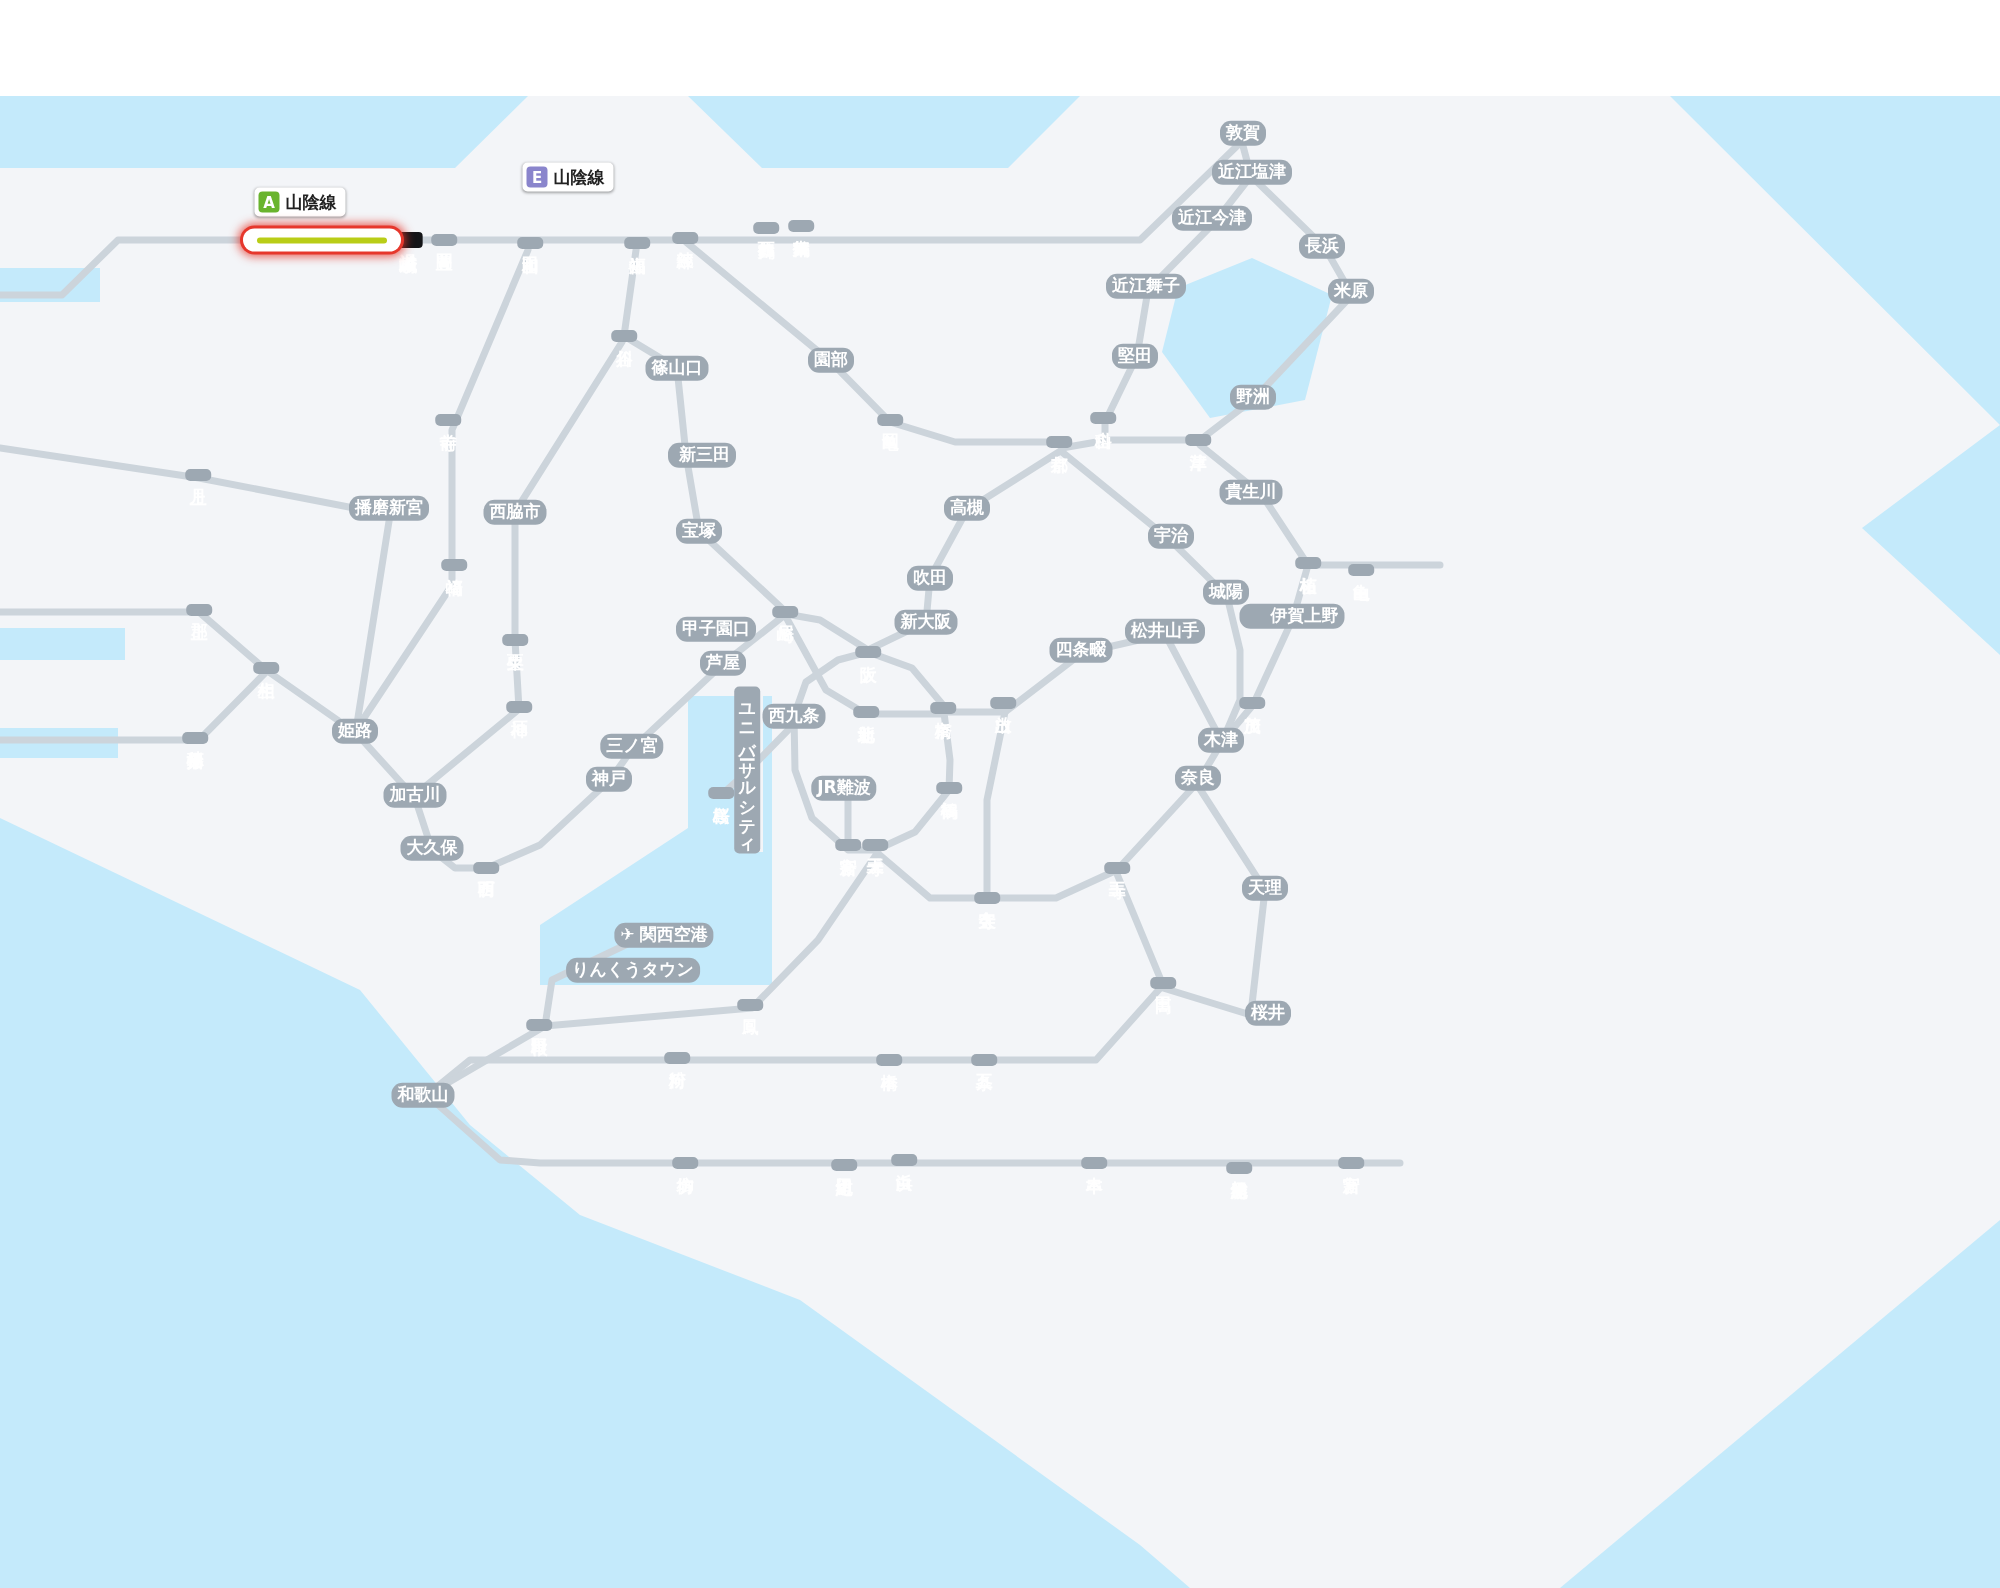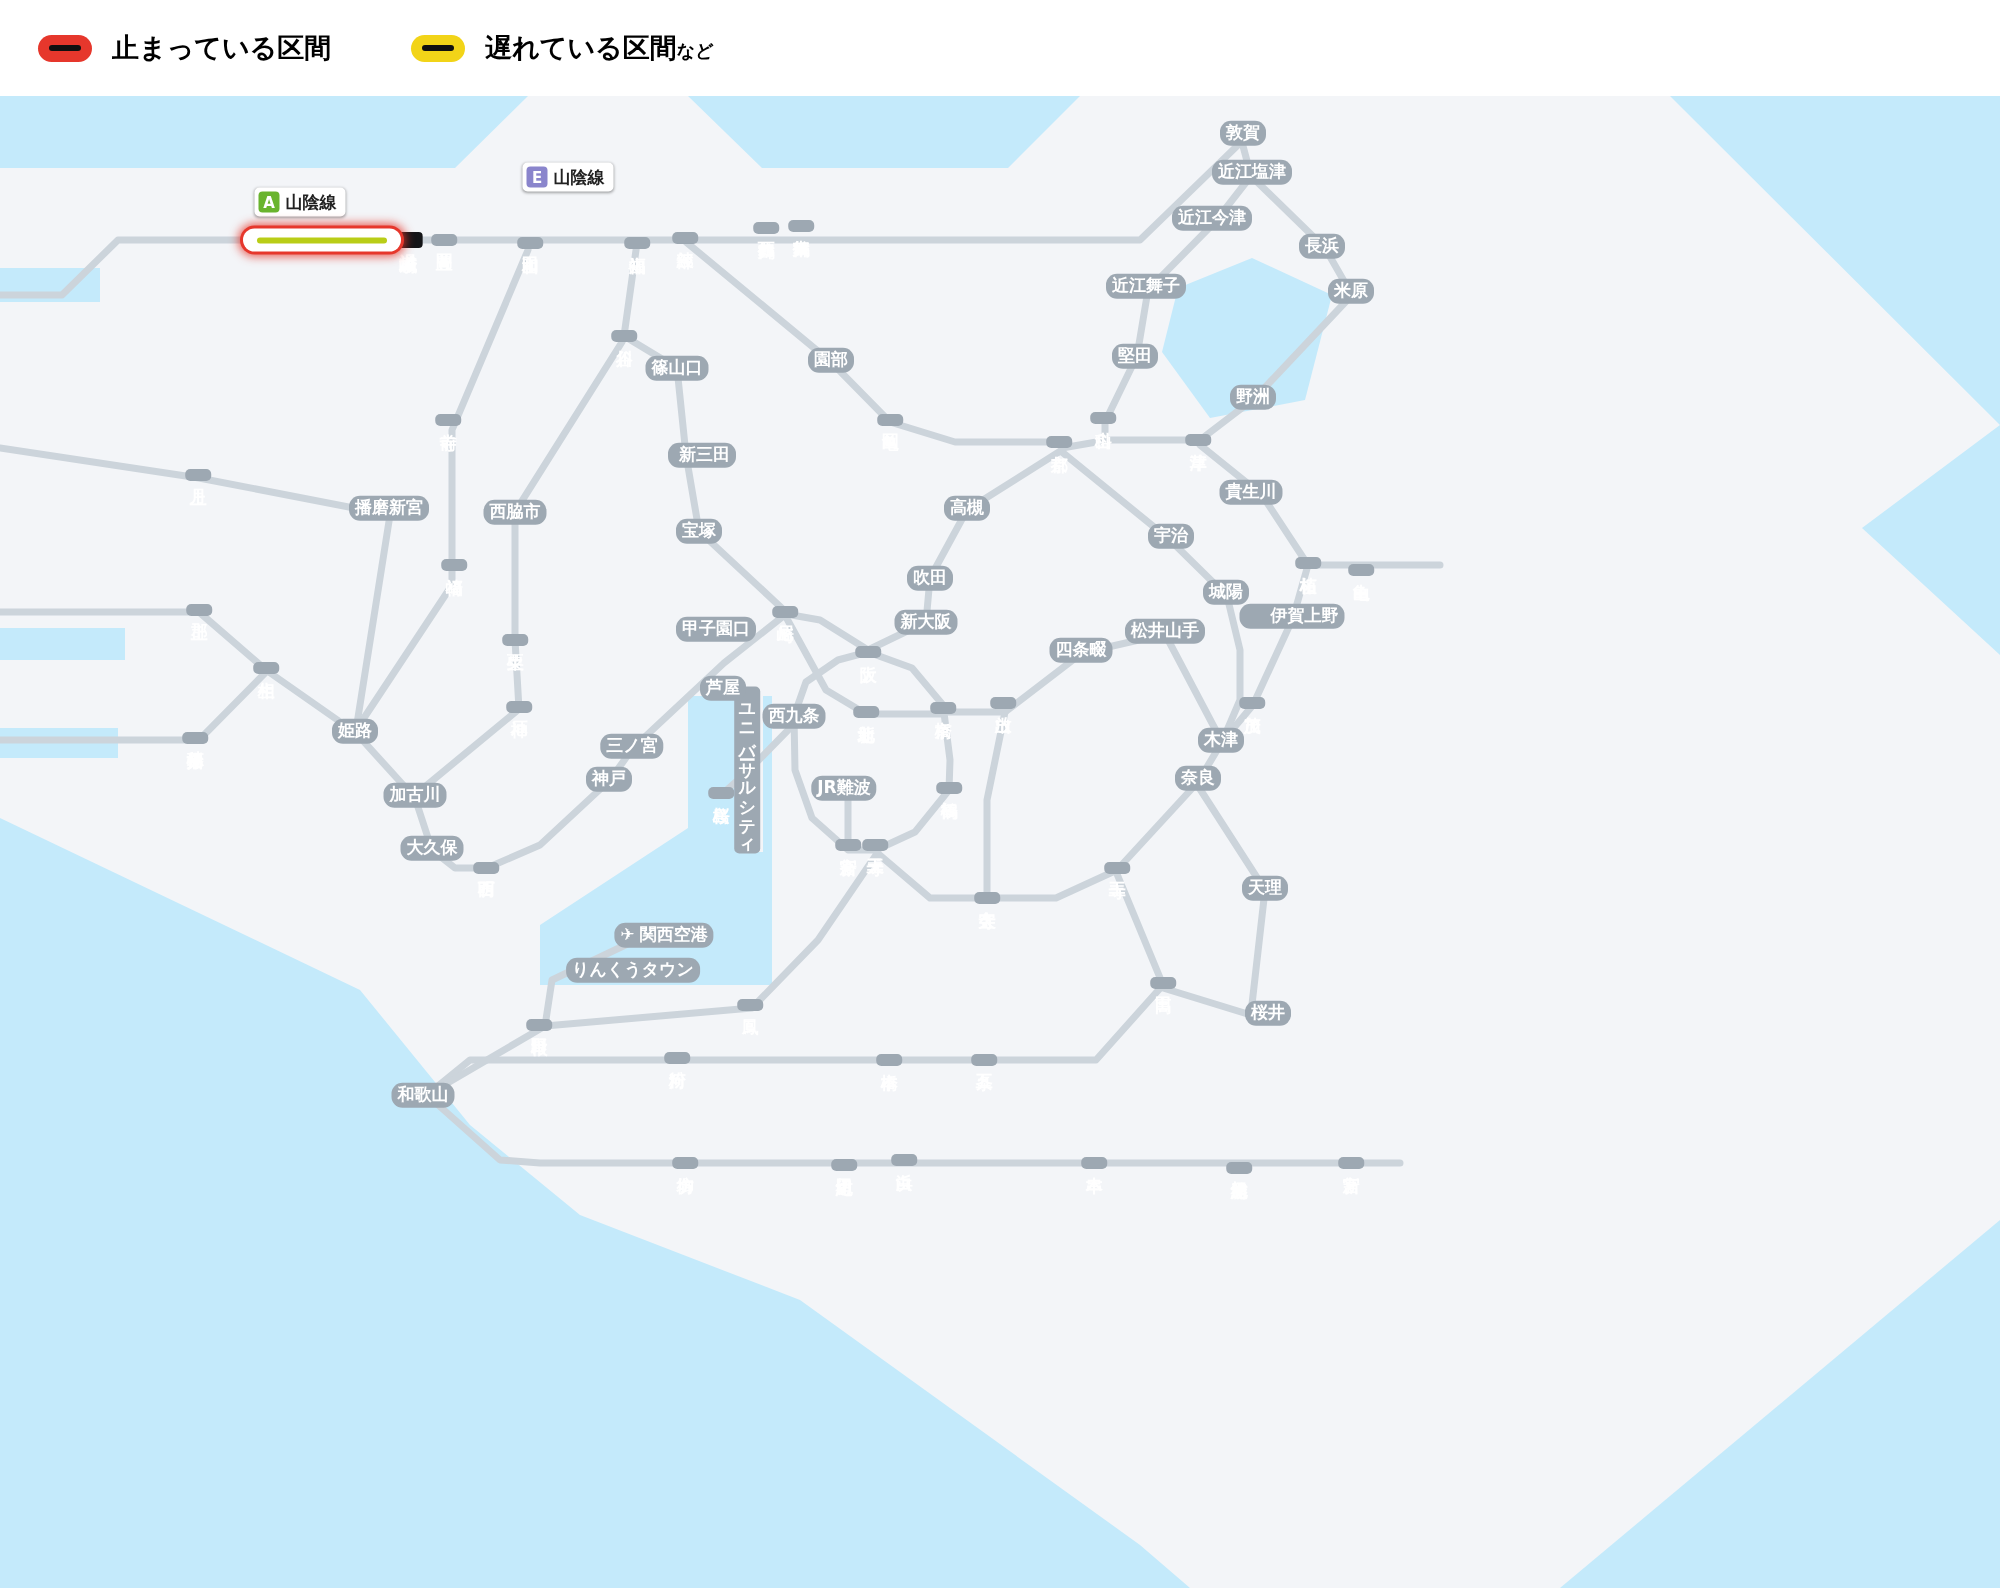--- a/index.html
+++ b/index.html
@@ -44,34 +44,20 @@
     position:absolute;transform:translate(-50%,-50%);background:#fff;border-radius:12px;
     z-index:4;display:flex;align-items:center;justify-content:center;
   }
   .seg .inner{height:6px;border-radius:3px;width:82%;}
 </style>
 </head>
 <body>
 
 <div class="canvas">
 
-  <div class="legend">
-    <div class="leg-item">
-      <span class="leg-pill" id="leg-stop" style="background: rgb(230, 55, 44);">
-          <span class="bar"></span>
-        </span>
-      <span class="leg-text">止まっている区間</span>
-    </div>
-    <div class="leg-item">
-      <span class="leg-pill" id="leg-delay" style="background: rgb(242, 212, 24);">
-          <span class="bar"></span>
-        </span>
-      <span class="leg-text"><span>遅れている区間</span><span class="leg-suffix">など</span></span>
-    </div>
-  </div>
 
   <svg id="map-svg" width="2000" height="1588" viewBox="0 0 2000 1588">
       <rect x="0" y="96" width="2000" height="1492" fill="#c4eafb"></rect>
       <polygon points="0,168 455,168 528,96 688,96 762,168 1008,168 1080,96 1670,96 2000,425 1862,528 2000,655 2000,1588 1190,1588 1140,1545 800,1300 580,1215 470,1125 360,990 0,818" fill="#f3f5f8"></polygon>
       <polygon points="1178,288 1252,258 1332,295 1305,400 1210,418 1162,352" fill="#c4eafb"></polygon>
       <polygon points="688,696 772,696 772,985 540,985 540,925 688,828" fill="#c4eafb"></polygon>
       <polygon points="0,628 125,628 125,660 0,660" fill="#c4eafb"></polygon>
       <polygon points="0,728 118,728 118,758 0,758" fill="#c4eafb"></polygon>
       <polygon points="0,268 100,268 100,302 0,302" fill="#c4eafb"></polygon>
       <polygon points="1560,1588 2000,1220 2000,1588" fill="#c4eafb"></polygon>
@@ -157,21 +143,21 @@
       <div class="st v" style="left: 949px; top: 788px;">鶴橋</div>
       <div class="st v" style="left: 987px; top: 898px;">久宝寺</div>
       <div class="st v" style="left: 875px; top: 845px;">天王寺</div>
       <div class="st v" style="left: 848px; top: 845px;">新今宮</div>
       <div class="st h" style="left: 844px; top: 788px;">JR難波</div>
       <div class="st h" style="left: 794px; top: 716px;">西九条</div>
       <div class="st v" style="left: 747px; top: 770px;">ユニバーサルシティ</div>
       <div class="st v" style="left: 721px; top: 793px;">桜島</div>
       <div class="st v" style="left: 785px; top: 612px;">尼崎</div>
       <div class="st h" style="left: 716px; top: 629px;">甲子園口</div>
-      <div class="st h" style="left: 723px; top: 688px;">芦屋</div>
+      <div class="st h" style="left: 723px; top: 663px;">芦屋</div>
       <div class="st h" style="left: 632px; top: 746px;">三ノ宮</div>
       <div class="st h" style="left: 609px; top: 779px;">神戸</div>
       <div class="st v" style="left: 486px; top: 868px;">西明石</div>
       <div class="st h" style="left: 432px; top: 848px;">大久保</div>
       <div class="st h" style="left: 415px; top: 795px;">加古川</div>
       <div class="st h" style="left: 355px; top: 731px;">姫路</div>
       <div class="st v" style="left: 266px; top: 668px;">相生</div>
       <div class="st v" style="left: 199px; top: 610px;">上郡</div>
       <div class="st v" style="left: 195px; top: 738px;">播州赤穂</div>
       <div class="st v" style="left: 198px; top: 475px;">上月</div>

